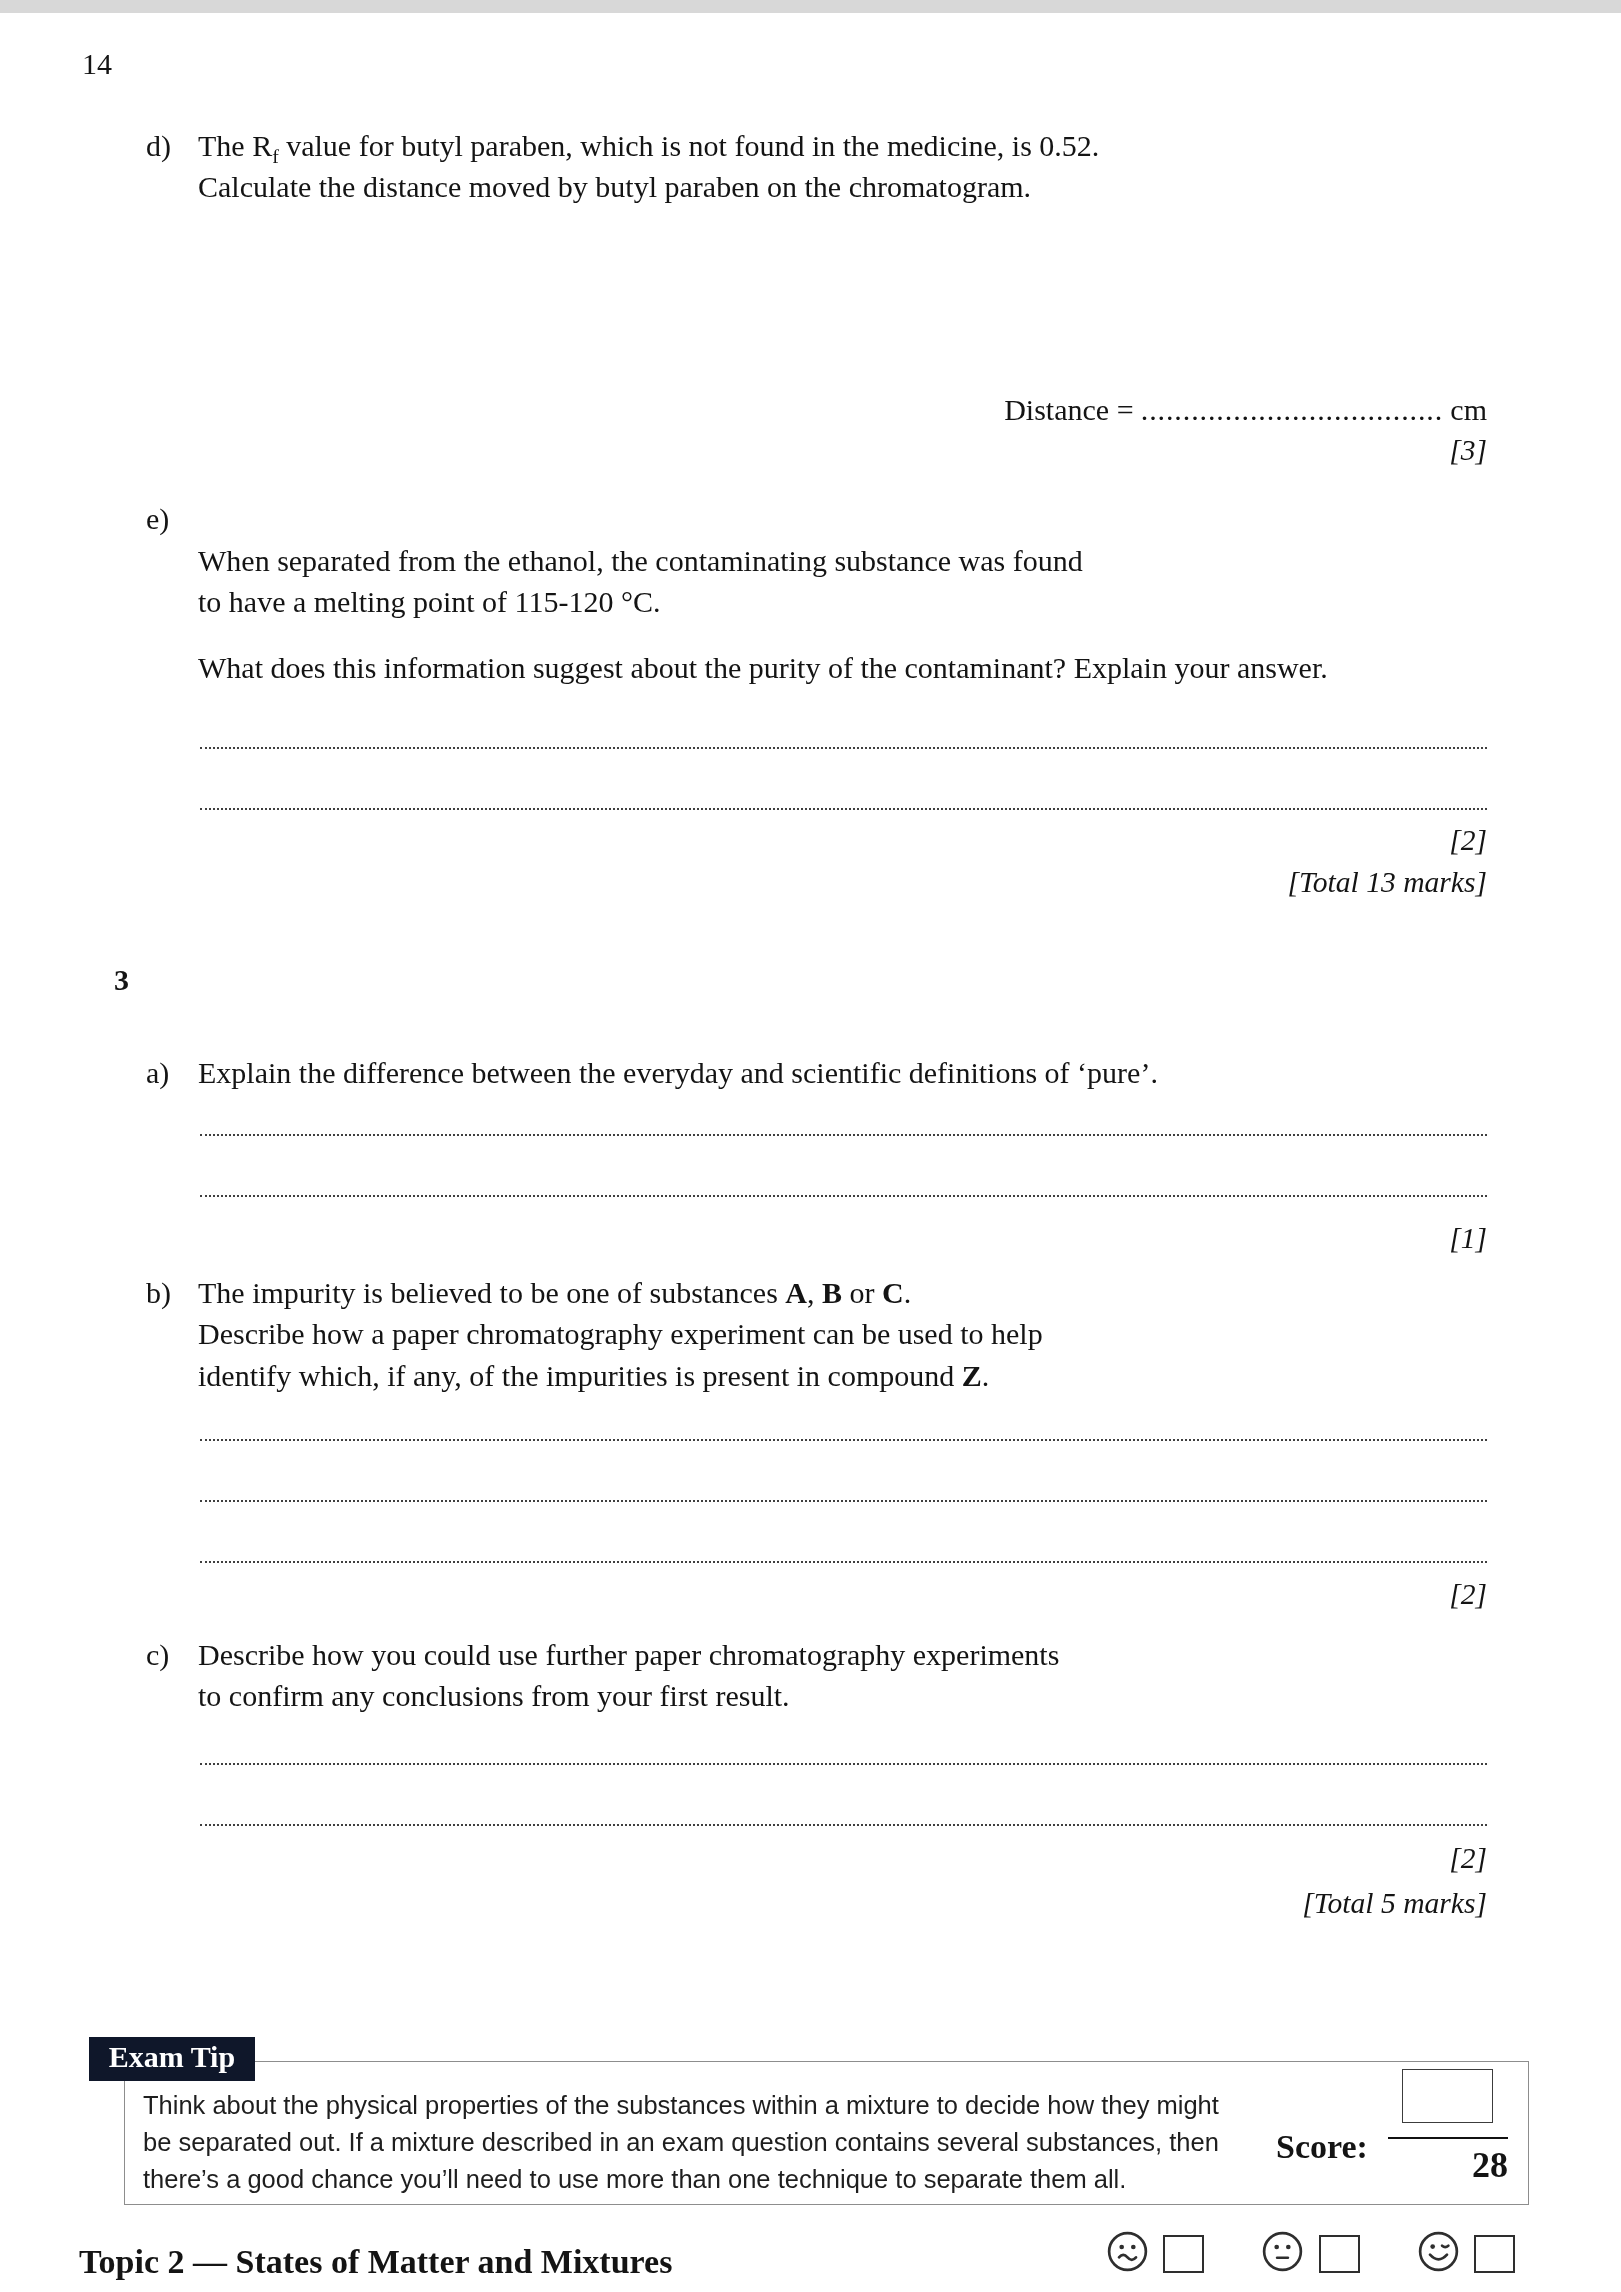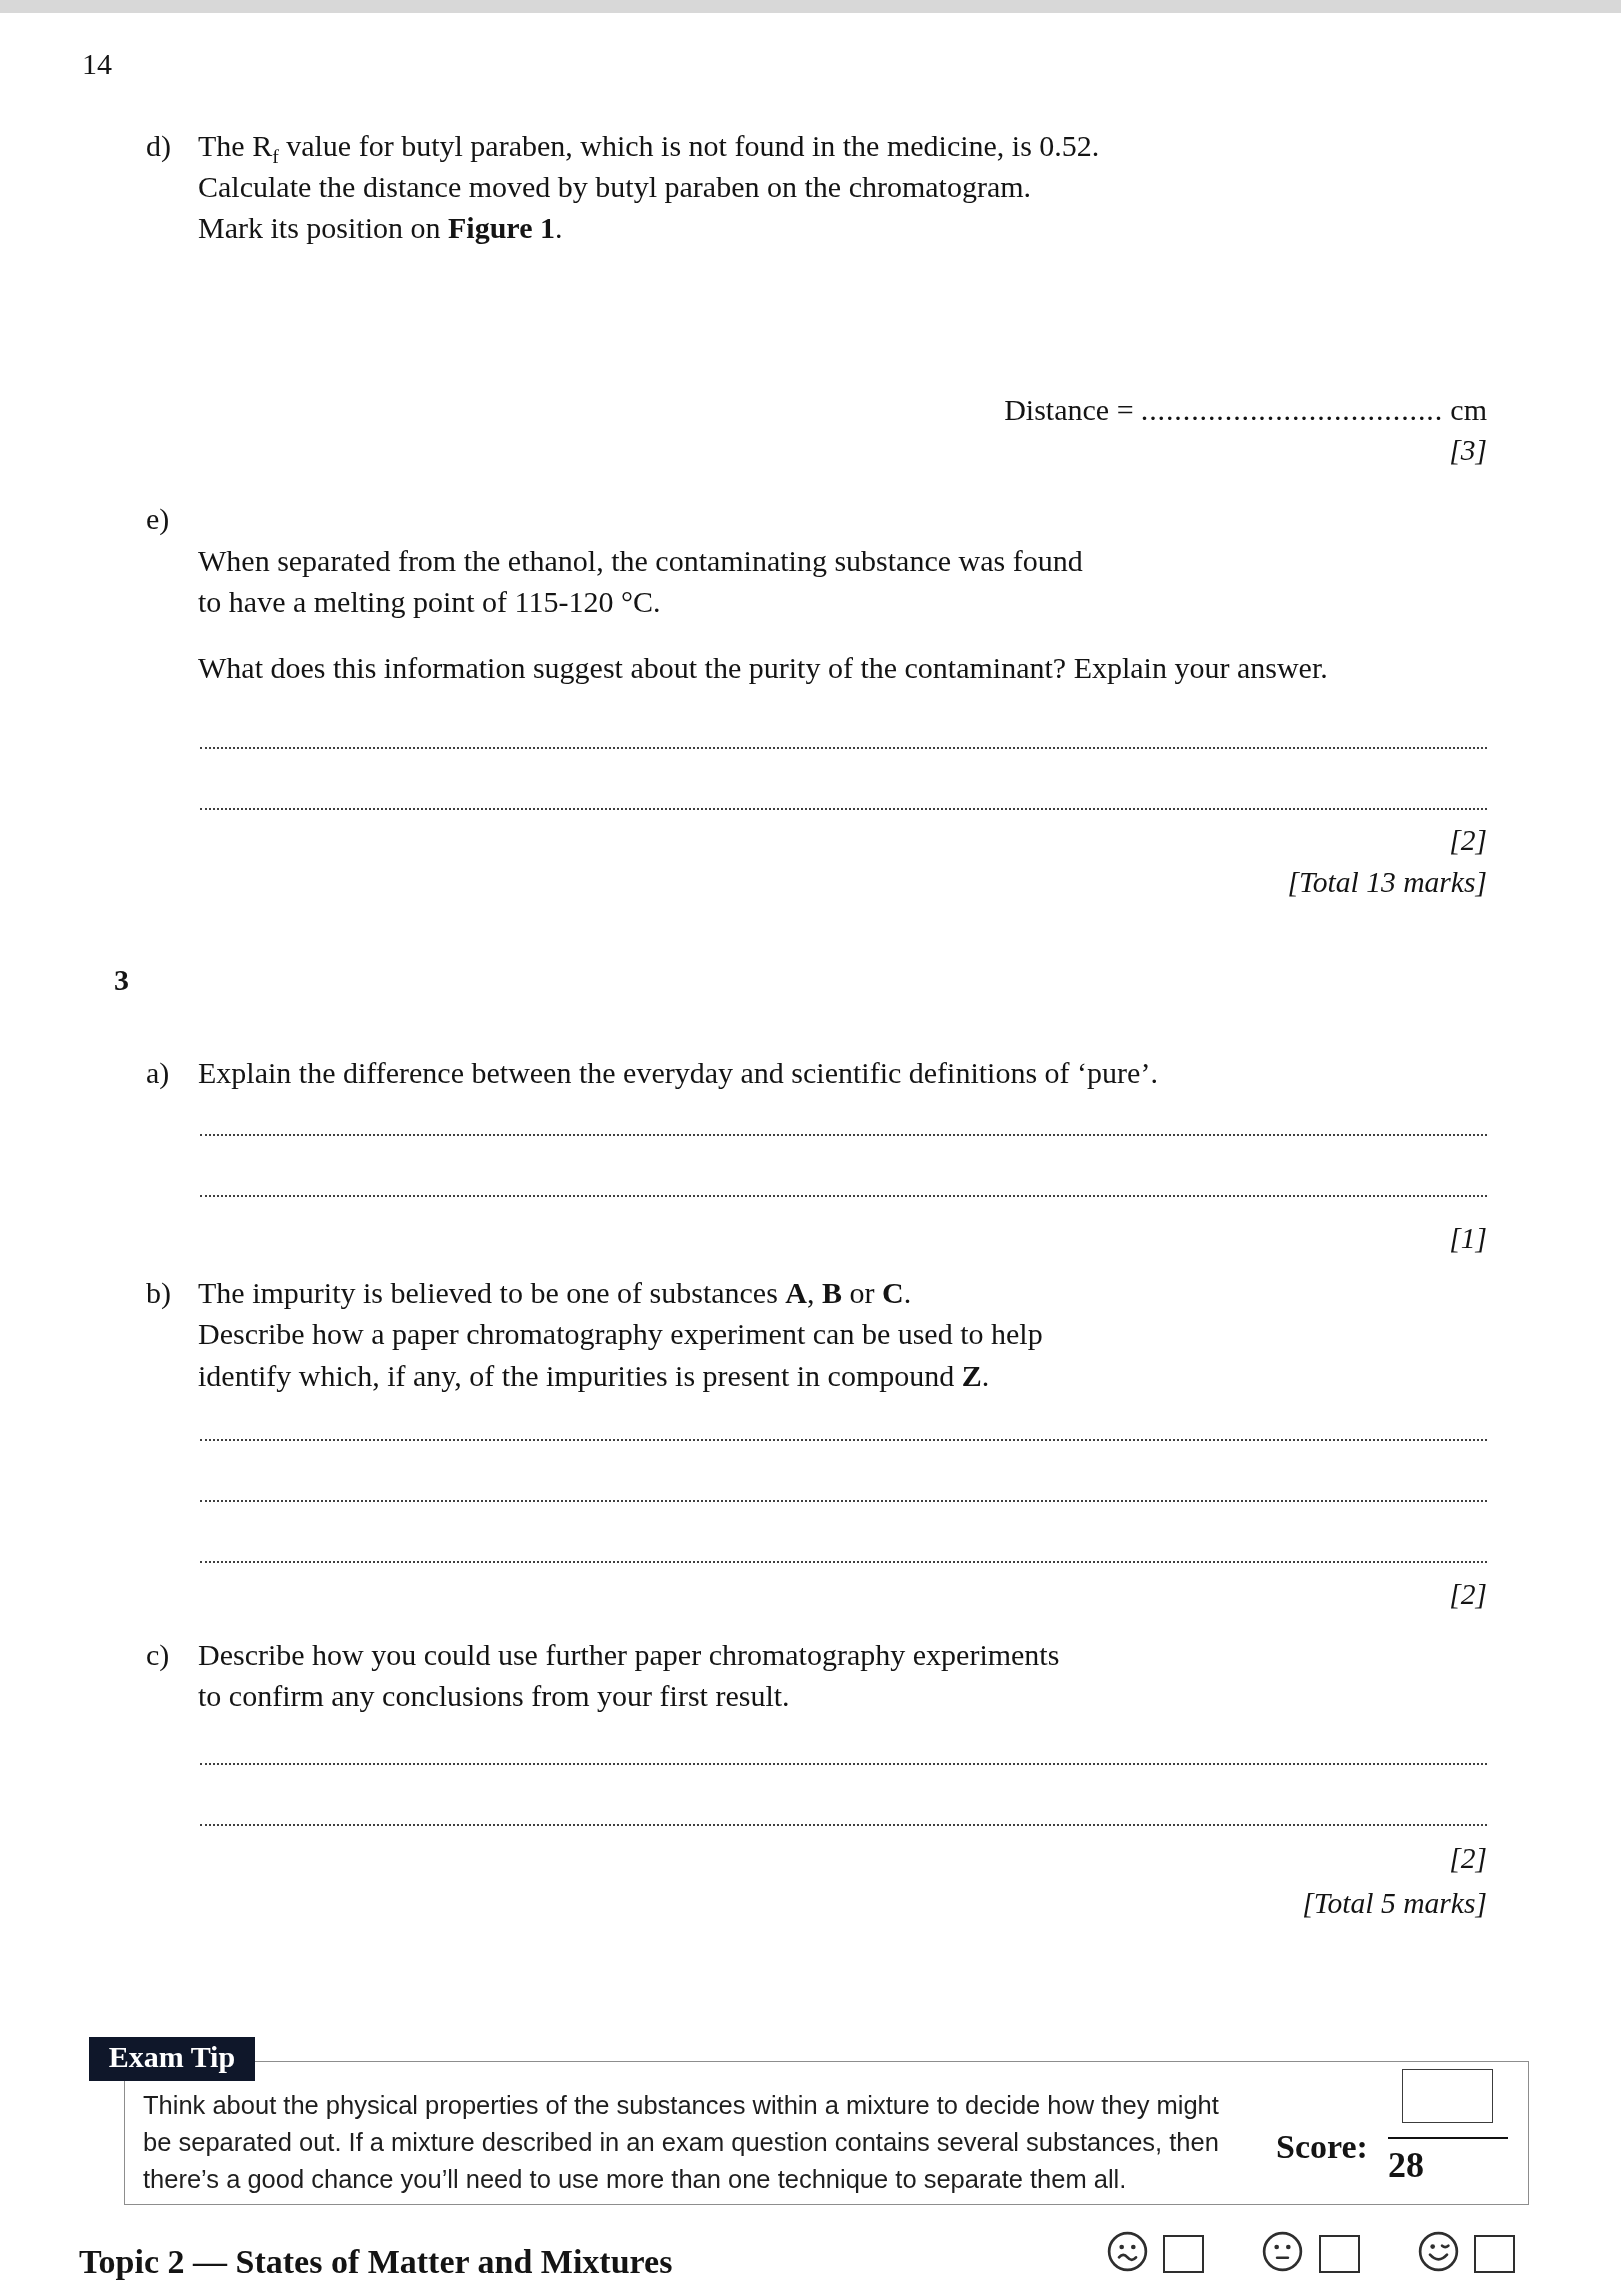--- a/index.html
+++ b/index.html
@@ -18,37 +18,36 @@
   .ansline { position:absolute; left:200px; right:134px; height:0; border-bottom:2.9px dotted #3f3f3f; }
   .dots { margin:0 7.2px; letter-spacing:0.9px; }
   .stem-highlight { background:#e9e9e9; padding:9px 29px 10.7px 25px; font-size:30px; white-space:nowrap; }
   .pagenum { font-size:30px; }
   .examtip-box { position:absolute; left:124px; top:2048px; width:1405px; height:144px; border:1.8px solid #8d8d8d; background:#fff; }
   .examtip-label { position:absolute; left:89px; top:2024px; background:#0f172a; color:#ffffff; font-weight:bold; font-size:30px; padding:2.7px 19.7px 7.2px 19.7px; white-space:nowrap; }
   .tiptext { font-family:"Liberation Sans", sans-serif; font-size:25.5px; line-height:37px; color:#1e1e1e; white-space:nowrap; }
   .score-label { font-size:34px; font-weight:bold; white-space:nowrap;font-family:Liberation Serif, serif; }
   .score-box { position:absolute; left:1402px; top:2056px; width:91px; height:54px; border:1.8px solid #3c3c3c; background:#fff; }
   .score-line { position:absolute; left:1388px; top:2124px; width:120px; height:0; border-top:2.7px solid #111; }
-  .score-value { position:absolute; left:1388px; top:2131px; width:120px; text-align:left; font-size:36px; font-weight:bold; }
+  .score-value { position:absolute; left:1388px; top:2131px; width:120px; text-align:right; font-size:36px; font-weight:bold; }
   .footer-title { font-size:34px; font-weight:bold; white-space:nowrap; }
   .faces { position:absolute; top:2217px; right:106px; display:flex; align-items:center; gap:57px; }
   .face-group { display:flex; align-items:center; gap:14.3px; }
   .checkbox { width:41px; height:38px; border:2.7px solid #2e2e2e; background:#fff; }
 </style>
 </head>
 <body>
 
 <div class="page">
 
   <div class="abs pagenum" style="left:82px; top:34px;">14</div>
 
   <div class="abs qlabel" style="left:146px; top:112px;">d)</div>
   <div class="abs qline" style="left:198px; top:112px;"><span>The R</span><sub class="rf">f</sub><span> value for butyl paraben, which is not found in the medicine, is 0.52.</span></div>
   <div class="abs qline" style="left:198px; top:153px;">Calculate the distance moved by butyl paraben on the chromatogram.</div>
-  <div class="abs qline" style="left:198px; top:194px;"><span>Mark its position on </span><span class="bold">Figure 1</span><span>.</span></div>
 
   <div class="abs qline" style="right:134px; top:376px;"><span>Distance =</span><span class="dots">....................................</span><span>cm</span></div>
   <div class="abs marks" style="right:134px; top:421px;">[3]</div>
 
   <div class="abs qlabel" style="left:146px; top:485px;">e)</div>
   <div class="abs qline" style="left:198px; top:527px;">When separated from the ethanol, the contaminating substance was found</div>
   <div class="abs qline" style="left:198px; top:568px;">to have a melting point of 115-120 °C.</div>
   <div class="abs qline" style="left:198px; top:634px;">What does this information suggest about the purity of the contaminant?  Explain your answer.</div>
 
   <div class="ansline" style="top:734px;"></div>

